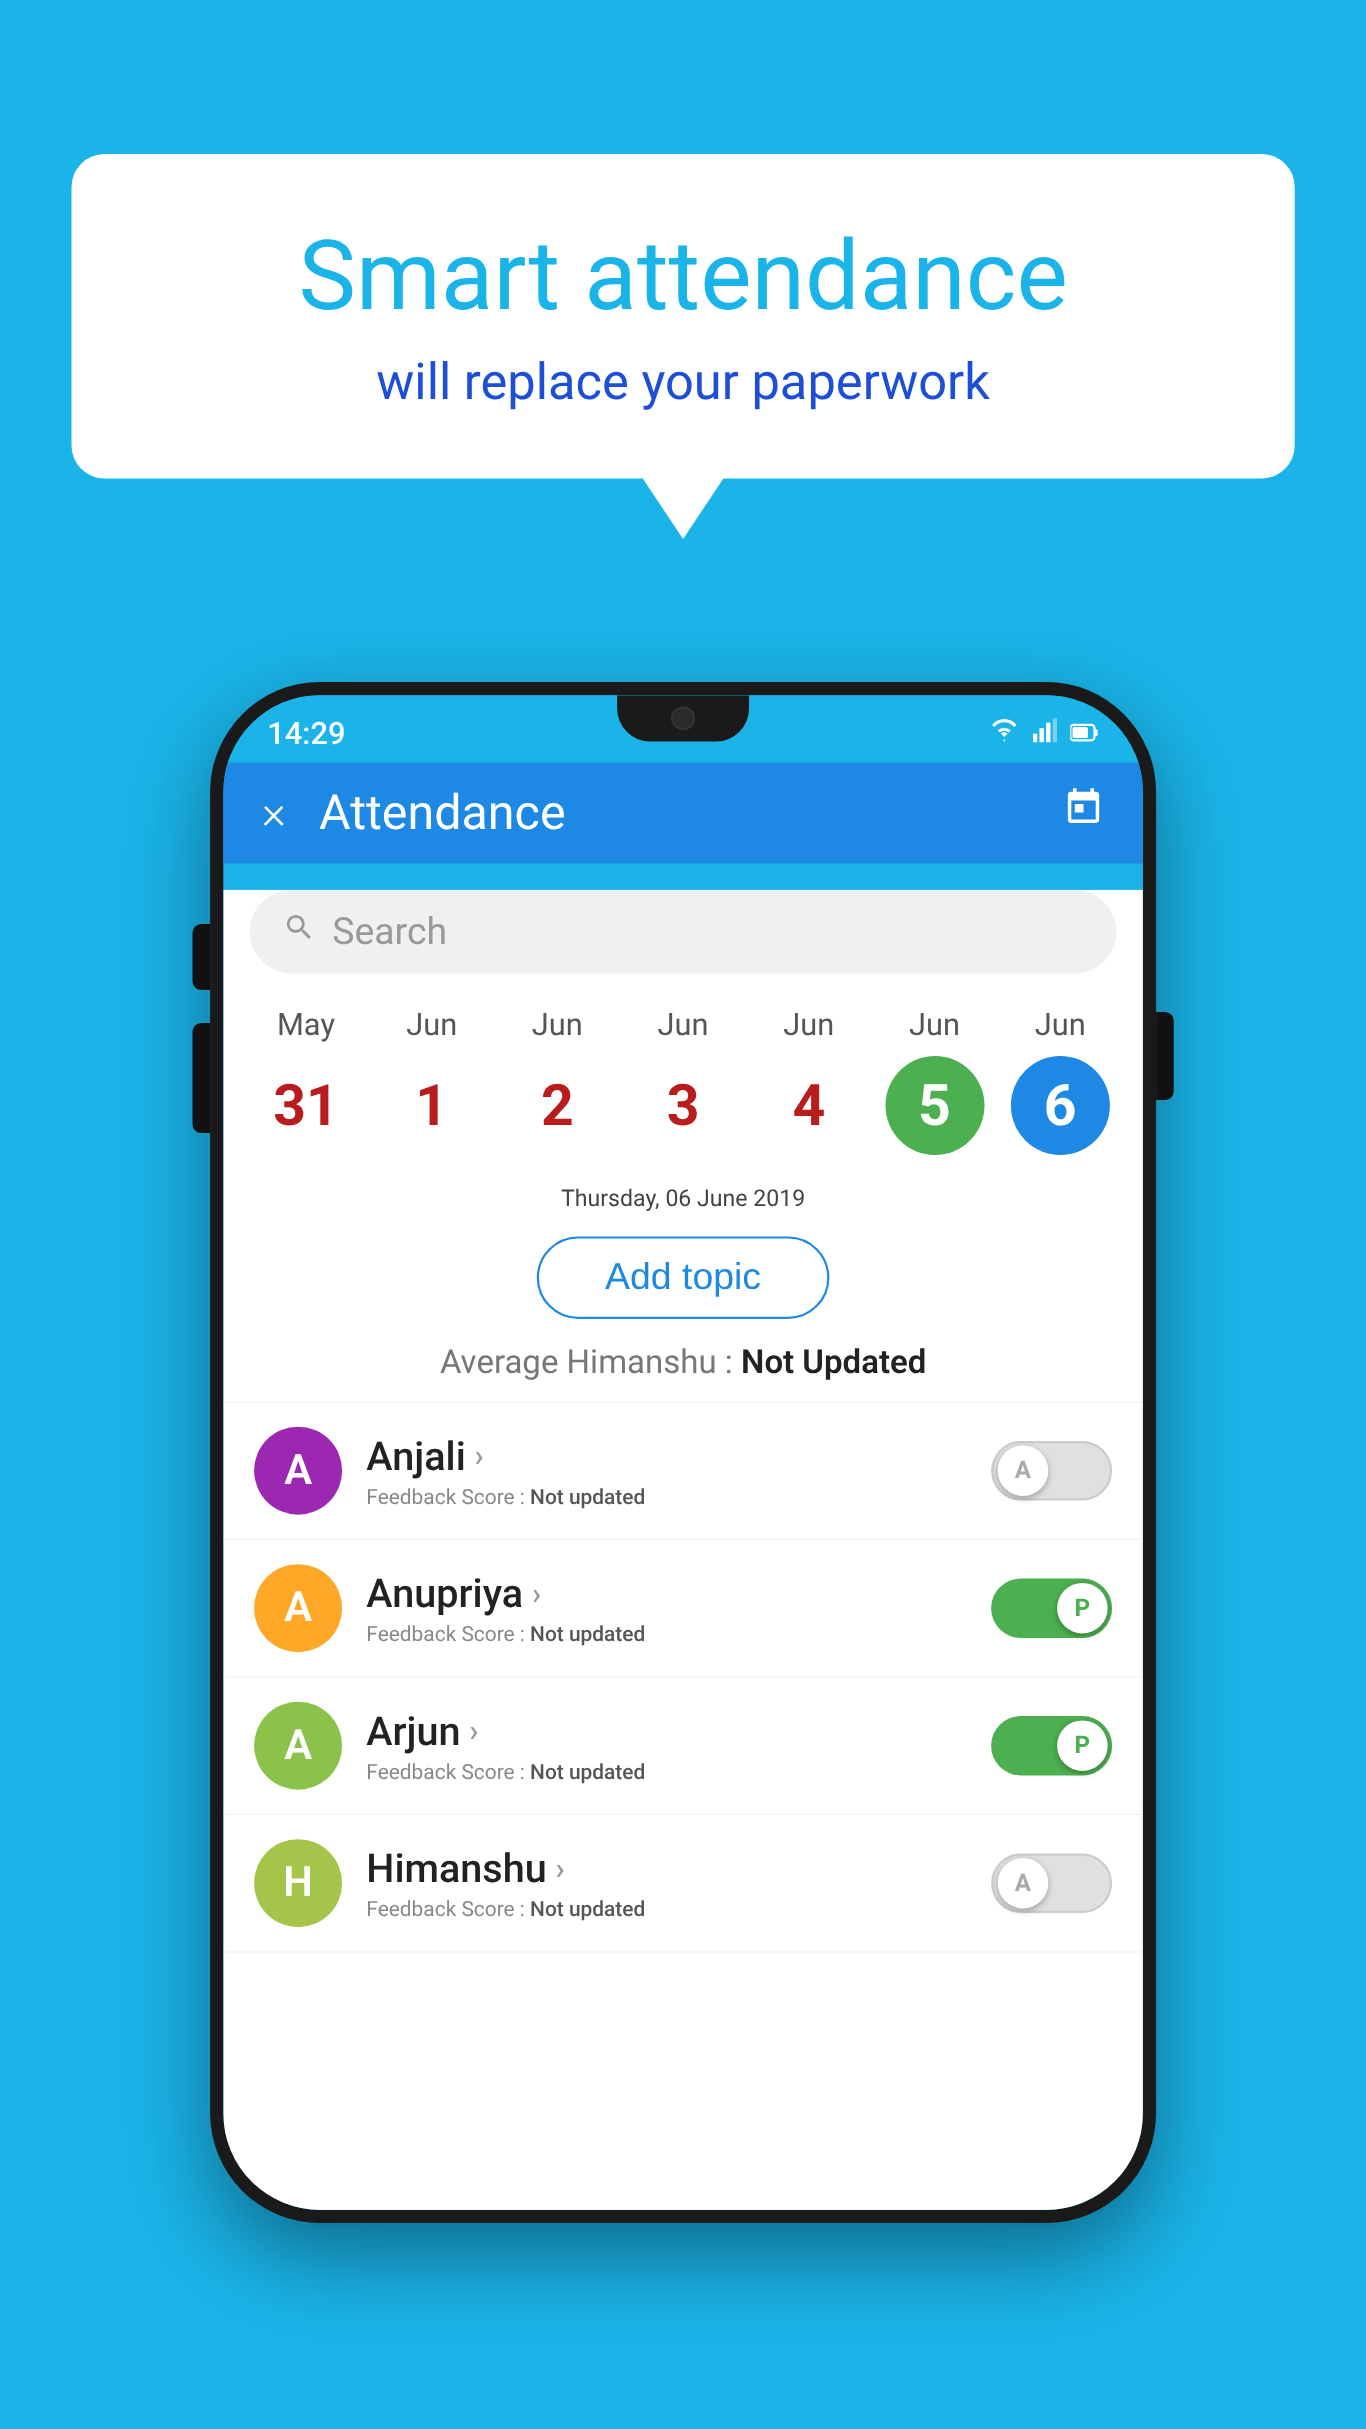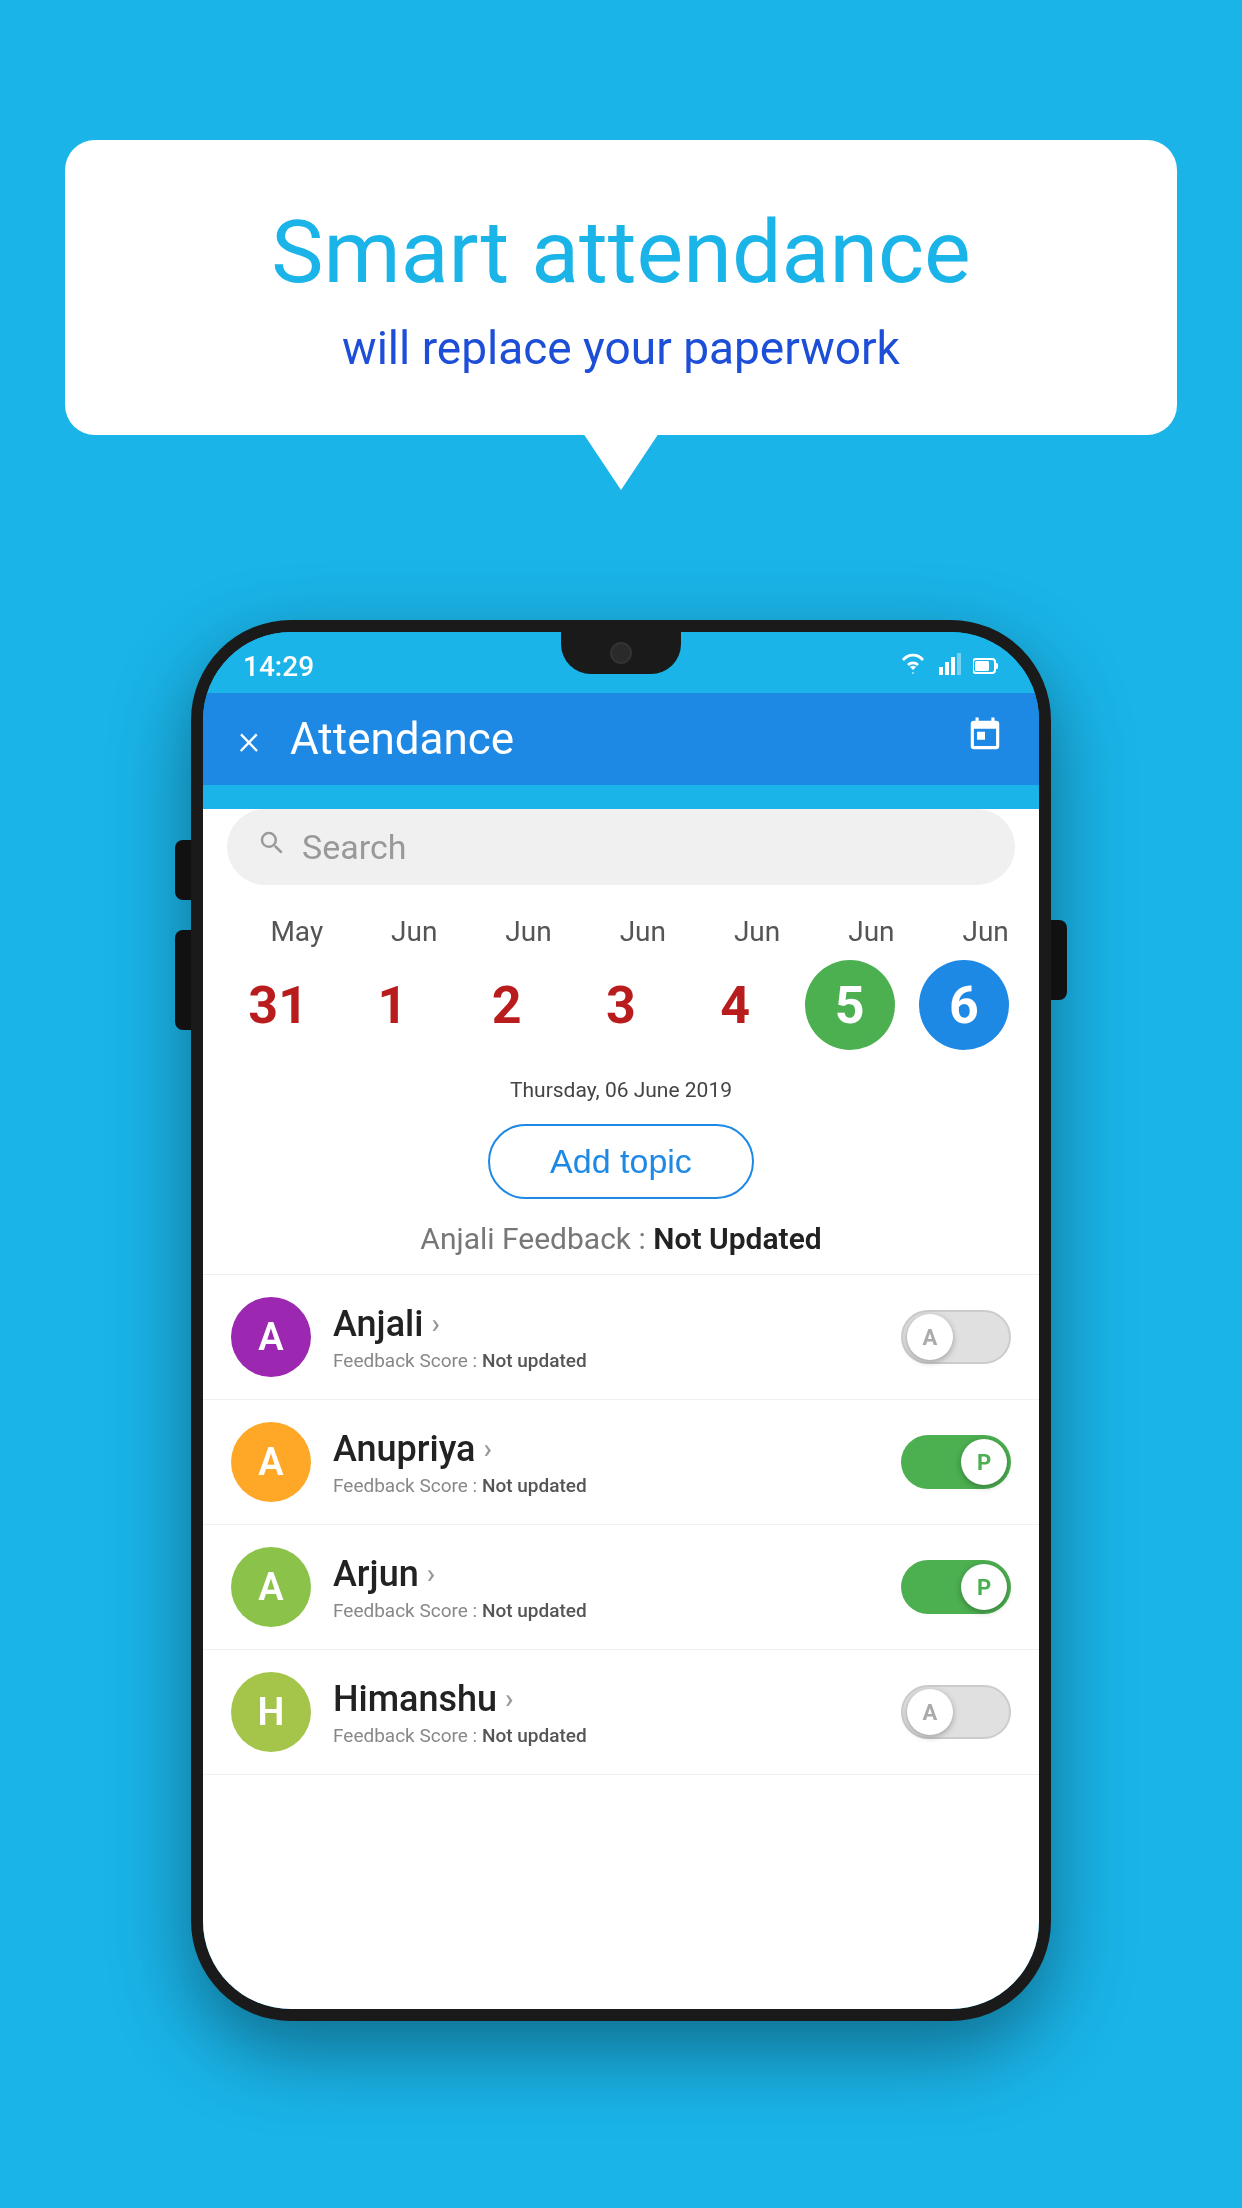--- a/index.html
+++ b/index.html
@@ -175,21 +175,21 @@
     
     .calendar-strip {
       display: flex;
       justify-content: space-around;
       align-items: flex-end;
       padding: 20px 18px 10px;
     }
     .cal-day {
       display: flex;
       flex-direction: column;
-      align-items: flex-end;
+      align-items: center;
       gap: 12px;
       cursor: pointer;
     }
     .cal-month {
       color: #555;
       font-size: 28px;
     }
     .cal-num {
       font-size: 52px;
       font-weight: 700;
@@ -473,21 +473,21 @@
               <span class="cal-month">Jun</span>
               <span class="cal-num blue-circle">6</span>
             </div>
           </div>
 
         <div class="date-label">Thursday, 06 June 2019</div>
 
         <button class="add-topic-btn">Add topic</button>
 
         <div class="avg-feedback">
-          <span>Anjali Feedback :</span>
+          <span>Average Himanshu :</span>
           <strong>Not Updated</strong>
         </div>
 
         <div class="student-list" id="student-list">
         <div class="student-item">
               <div class="avatar" style="background: rgb(156, 39, 176);">A</div>
               <div class="student-info">
                 <div class="student-name">Anjali <span class="chevron">›</span></div>
                 <div class="feedback-score">Feedback Score : <strong>Not updated</strong></div>
               </div>

